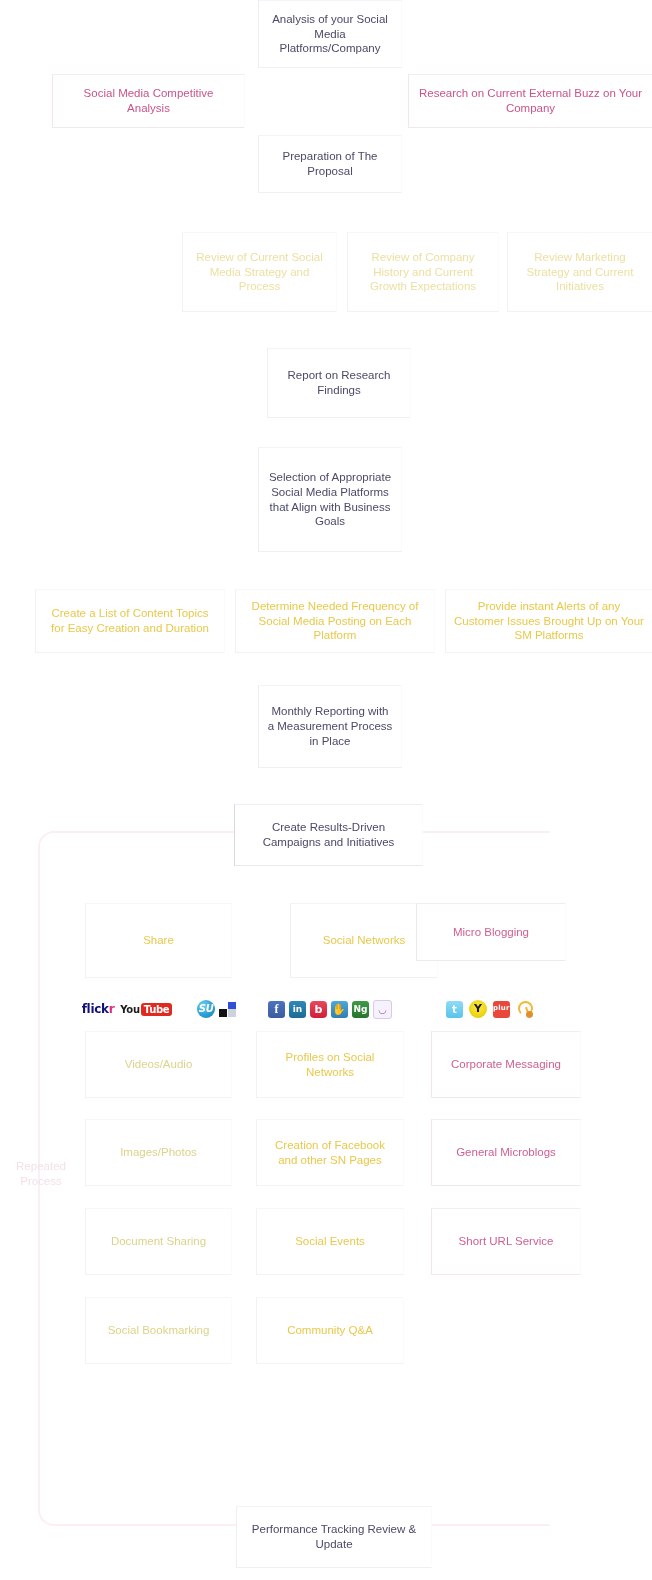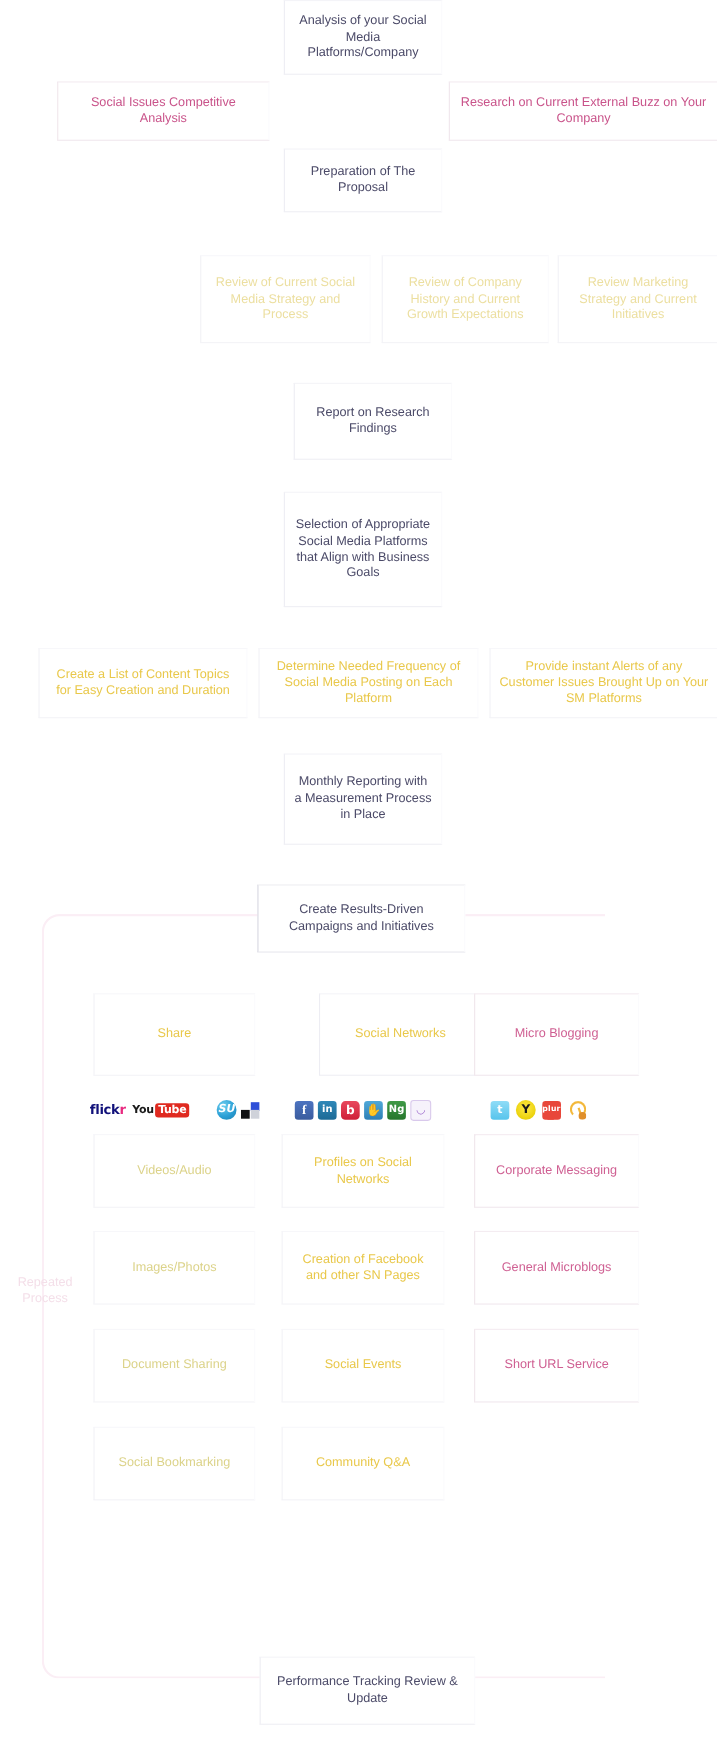--- a/index.html
+++ b/index.html
@@ -214,21 +214,21 @@
   <div id="loop-label">
     <span>Repeated</span><br>
     <span>Process</span>
   </div>
 
   <div class="box tone-navy frame-soft" style="left:258px; top:0px; width:144px; height:68px;">
     <span class="t">Analysis of your Social Media Platforms/Company</span>
   </div>
 
   <div class="box tone-pink frame-pinkish" style="left:52px; top:74px; width:193px; height:54px;">
-    <span class="t">Social Issues Competitive Analysis</span>
+    <span class="t">Social Media Competitive Analysis</span>
   </div>
 
   <div class="box tone-pink frame-pinkish" style="left:408px; top:74px; width:244px; height:54px; border-right:none;">
     <span class="t">Research on Current External Buzz on Your Company</span>
   </div>
 
   <div class="box tone-navy frame-soft" style="left:258px; top:135px; width:144px; height:58px;">
     <span class="t">Preparation of The Proposal</span>
   </div>
 
@@ -274,21 +274,21 @@
   </div>
 
   <div class="box tone-yellowdeep frame-faint" style="left:85px; top:903px; width:147px; height:75px;">
     <span class="t">Share</span>
   </div>
 
   <div class="box tone-yellowdeep frame-soft" style="left:256px; top:903px; width:148px; height:75px;margin-left:34px;">
     <span class="t">Social Networks</span>
   </div>
 
-  <div class="box tone-pinkmid frame-pinkish" style="left:431px; top:903px; width:150px; height:75px;">
+  <div class="box tone-pinkmid frame-pinkish" style="left:416px; top:903px; width:150px; height:58px;">
     <span class="t">Micro Blogging</span>
   </div>
 
   <div class="icon-row" style="left:85px; top:996px; width:147px;">
     <span class="ic ic-word ic-flickr"><span class="f1">flick</span><span class="f2">r</span></span>
     <span class="ic ic-word ic-youtube">
         <span class="yt-you">You</span>
         <span class="yt-tube">Tube</span>
       </span>
     <span class="ic ic-stumble">SU</span>

